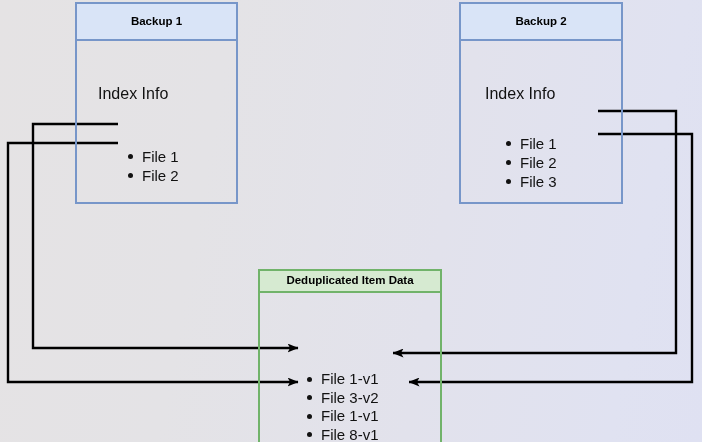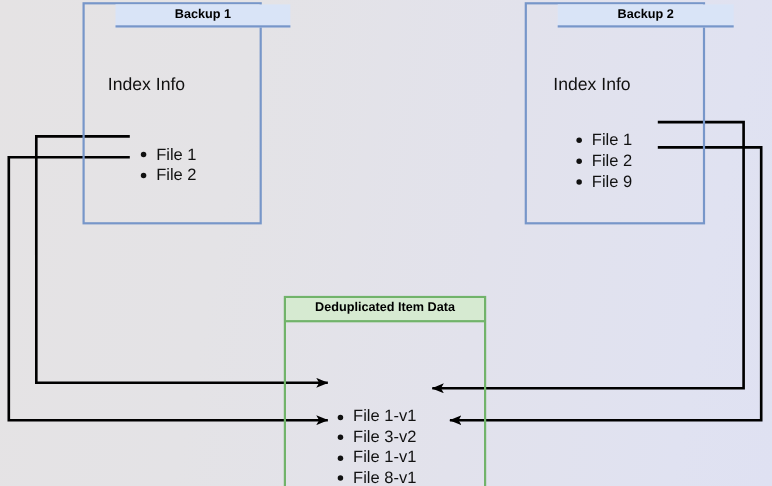--- a/index.html
+++ b/index.html
@@ -48,22 +48,21 @@
     font-size: 11.5px;
     color: #000;
     line-height: 1;
     display: flex;
     align-items: center;
     justify-content: center;
   }
   .node-blue > .node-header {
     background: #d9e4f7;
     border-bottom: 2px solid #7796c9;
-    height: 21px;
-    margin-left: 28px;
+    height: 37px;
   }
   .node-green > .node-header {
     background: #d6ead1;
     border-bottom: 2px solid #71b36a;
     height: 22px;
   }
   .node-body {
     position: relative;
     flex: 1 1 auto;
     width: 100%;
@@ -140,36 +139,36 @@
           <span class="bullet-label">File 1</span>
         </li>
         <li>
           <span class="bullet-dot"></span>
           <span class="bullet-label">File 2</span>
         </li>
       </ul>
     </div>
   </div>
 
-  <div class="node node-blue" style="left:477px; top:2px; width:164px; height:202px;">
+  <div class="node node-blue" style="left:459px; top:2px; width:164px; height:202px;">
     <div class="node-header">Backup 2</div>
     <div class="node-body">
       <div class="heading-text" style="left:24px; top:44px;">Index Info</div>
       <ul class="bullet-list" id="b2-list" style="left:45px; top:93px;">
         <li>
           <span class="bullet-dot"></span>
           <span class="bullet-label">File 1</span>
         </li>
         <li>
           <span class="bullet-dot"></span>
           <span class="bullet-label">File 2</span>
         </li>
         <li>
           <span class="bullet-dot"></span>
-          <span class="bullet-label">File 9</span>
+          <span class="bullet-label">File 3</span>
         </li>
       </ul>
     </div>
   </div>
 
   <div class="node node-green" style="left:258px; top:269px; width:184px; height:190px;gap:19px;">
     <div class="node-header">Deduplicated Item Data</div>
     <div class="node-body">
       <ul class="bullet-list" id="ded-list" style="left:47px; top:58px;">
         <li>

